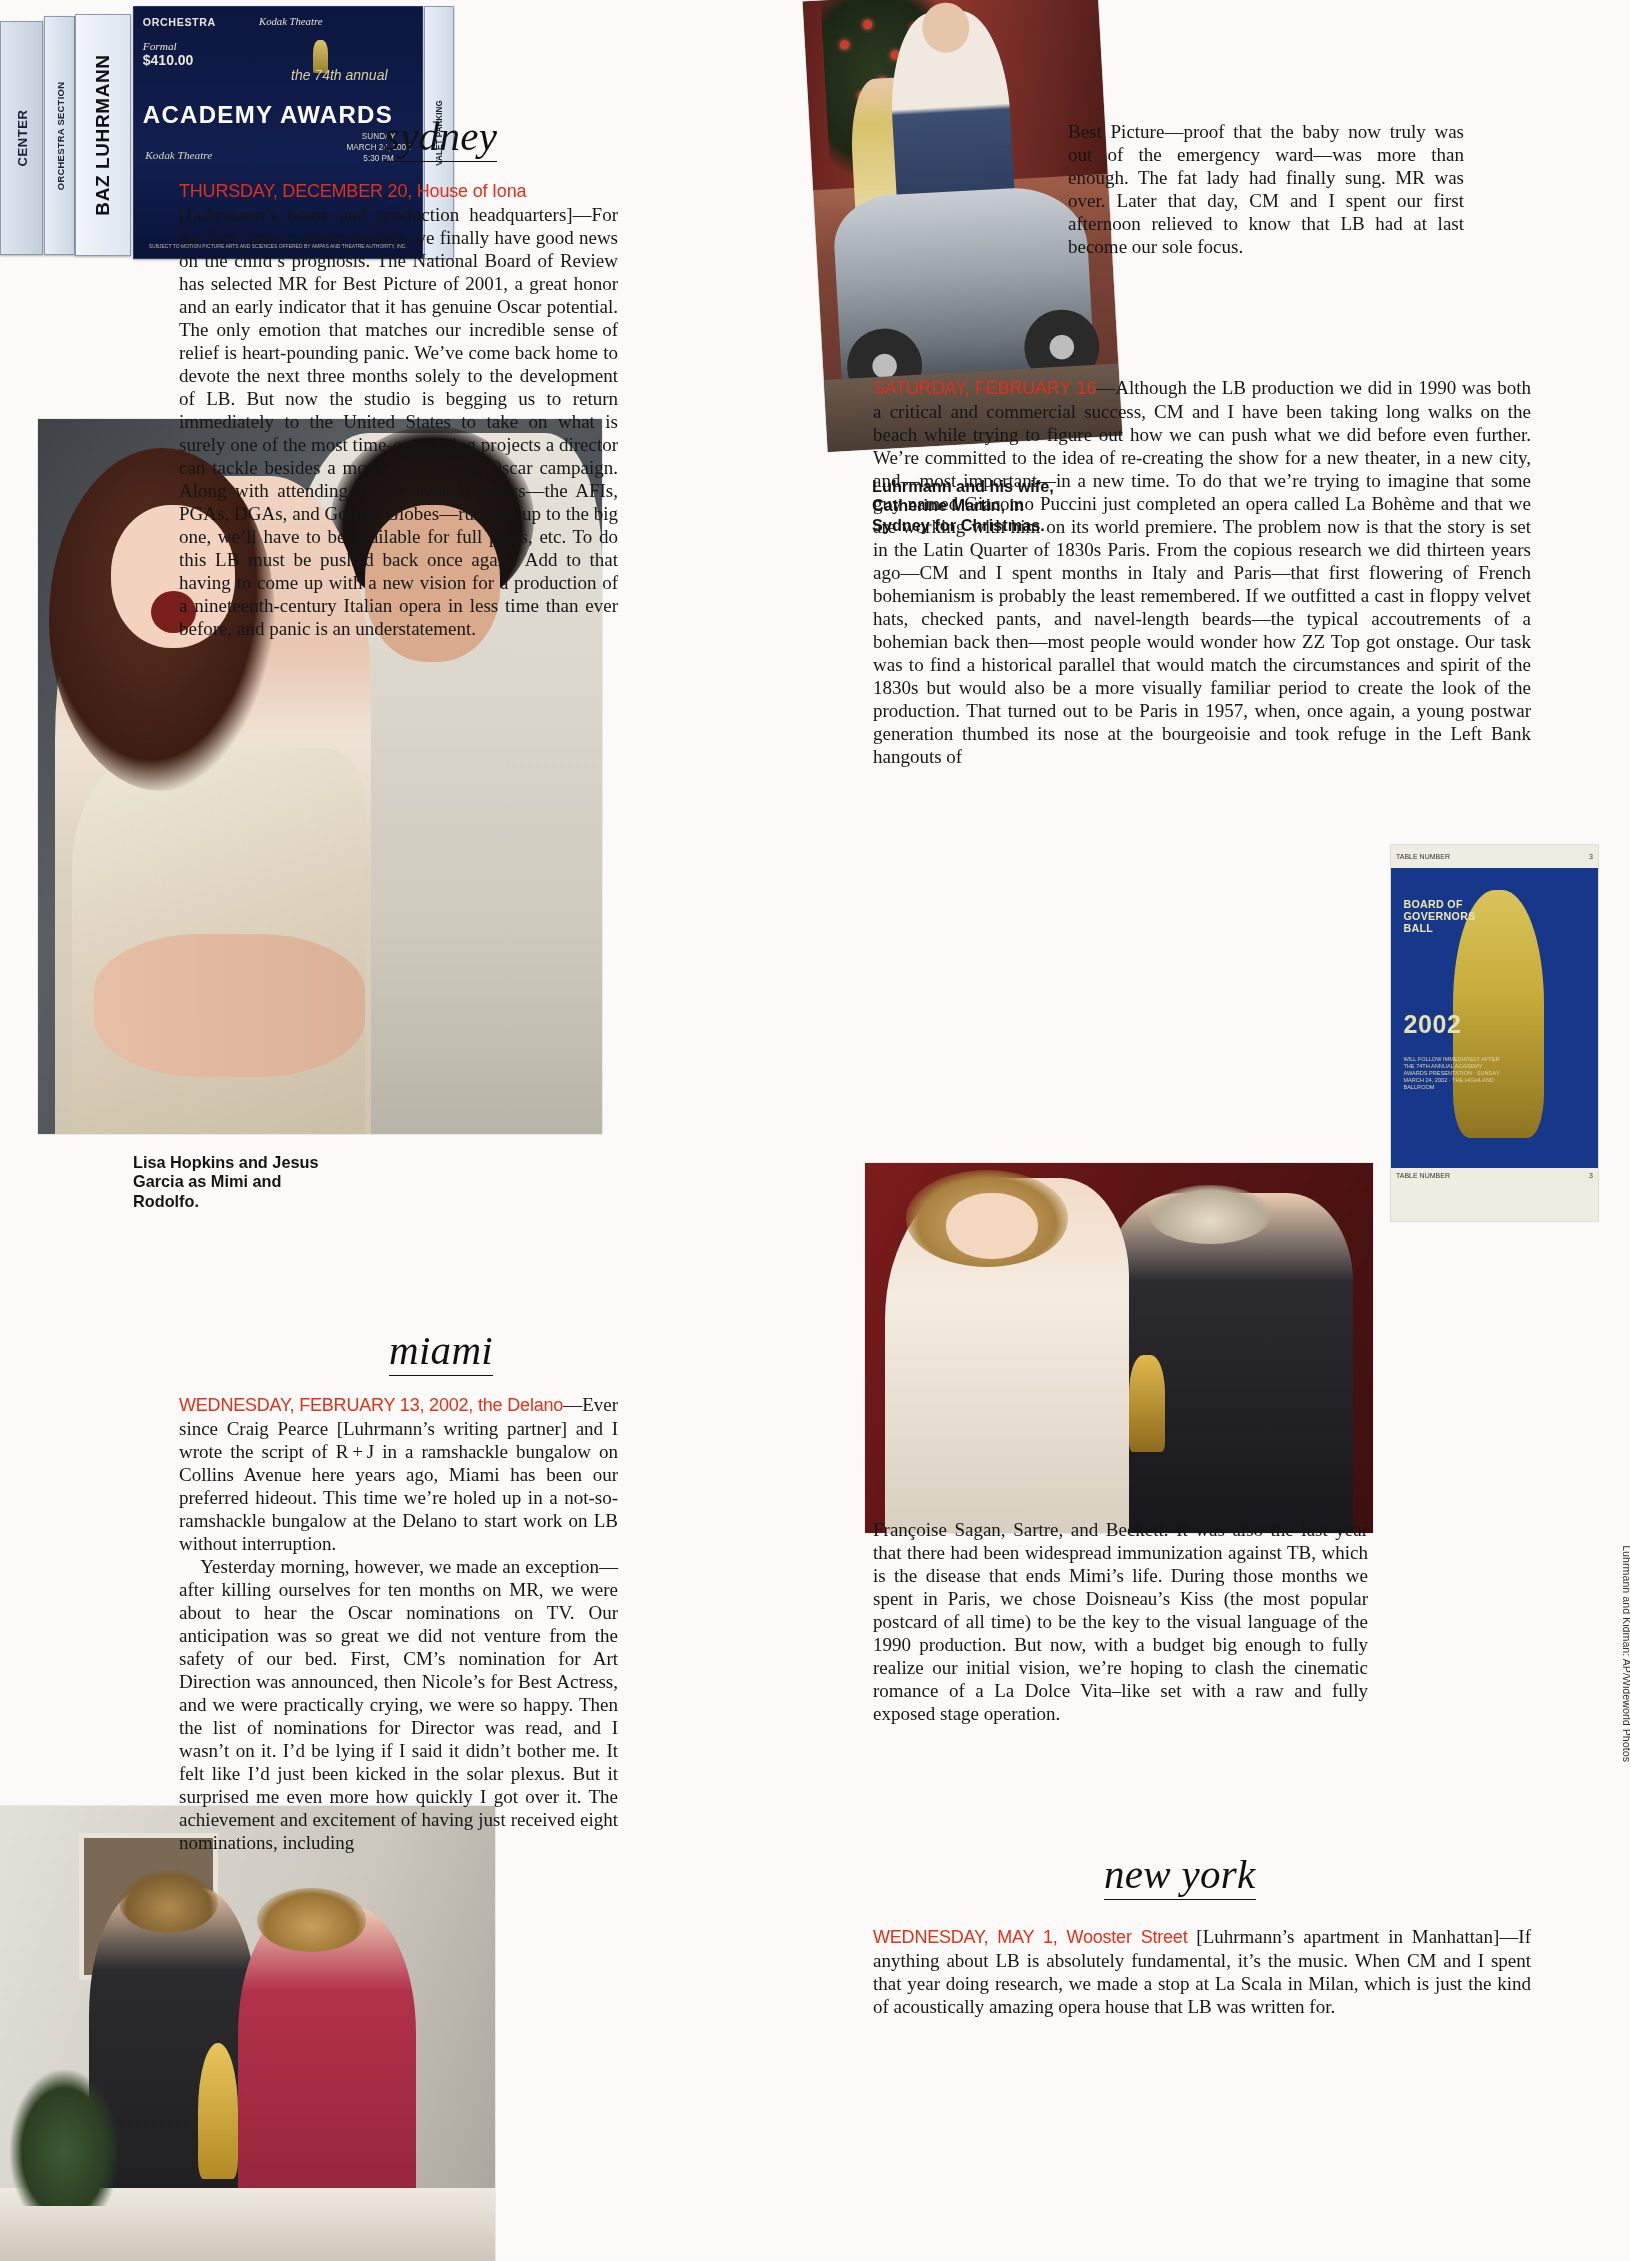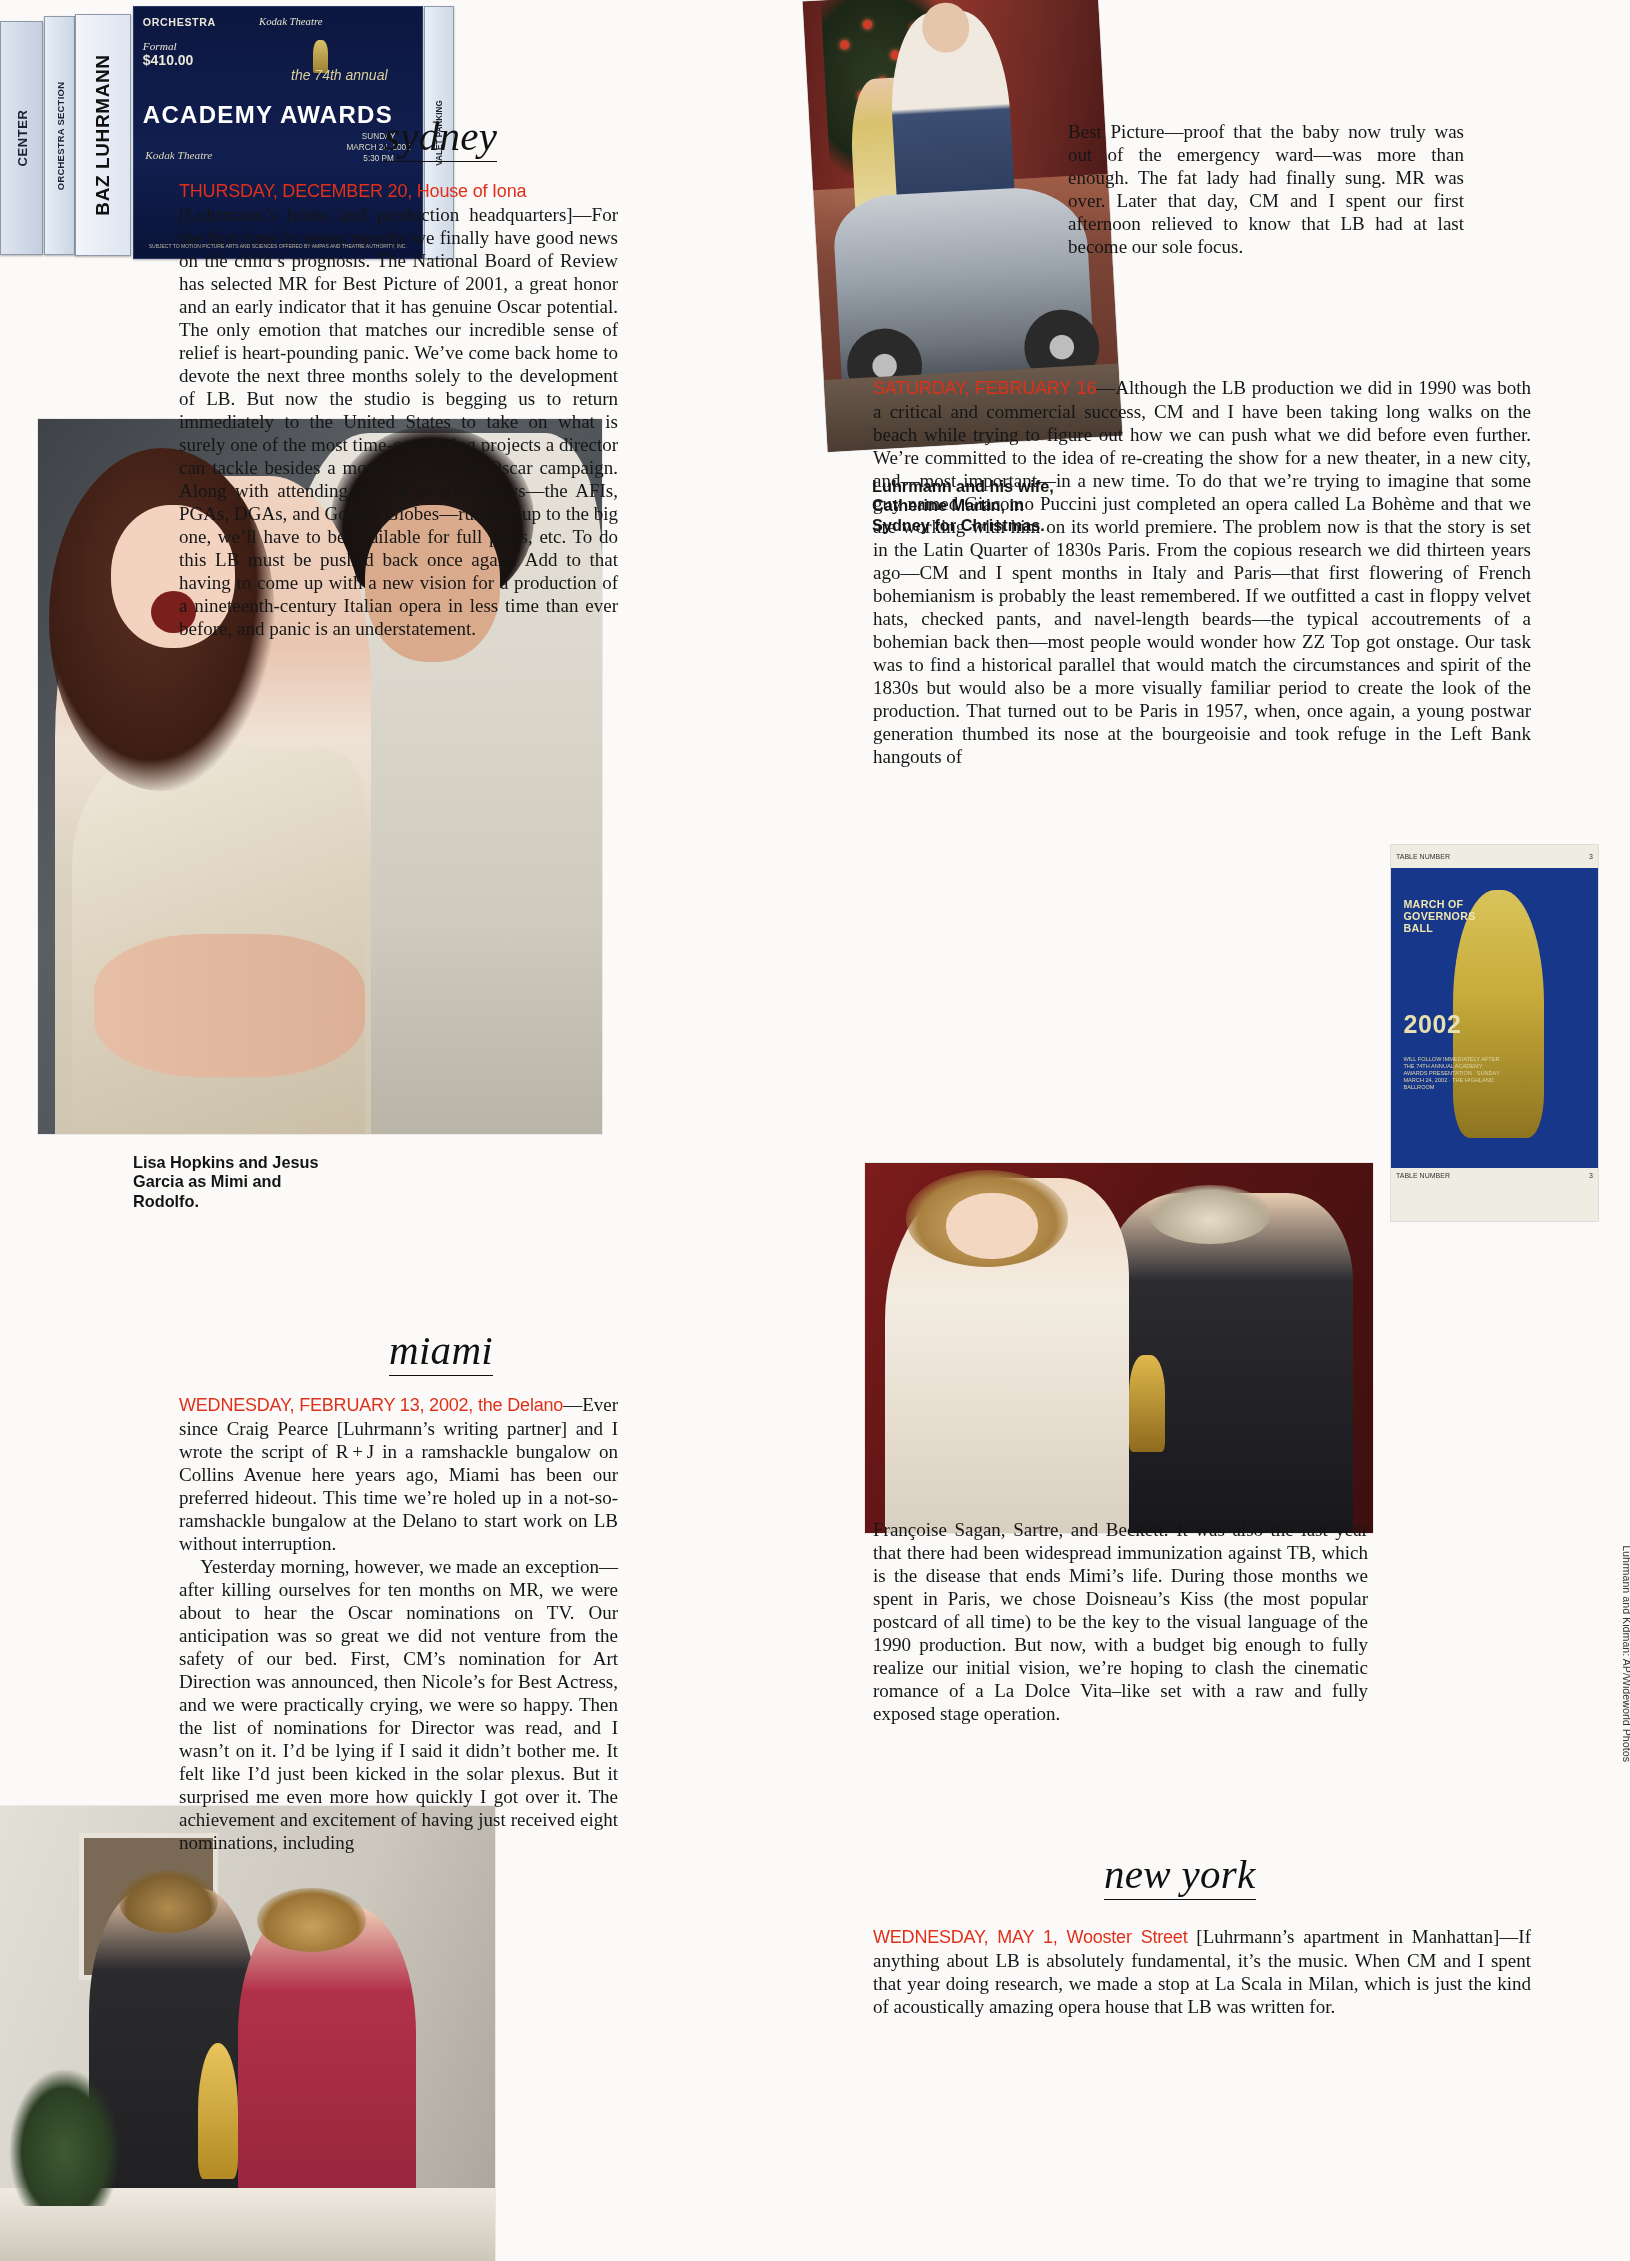--- a/index.html
+++ b/index.html
@@ -513,21 +513,21 @@
   </div>
 
   <div class="photo" id="photo-poster">
     <div class="ph-inner">
       <div class="po-top">
         <span>TABLE NUMBER</span>
         <span>3</span>
       </div>
       <div class="po-fig"></div>
       <div class="po-title">
-        <div>MARCH OF</div>
+        <div>BOARD OF</div>
         <div>GOVERNORS</div>
         <div>BALL</div>
       </div>
       <div class="po-big">2002</div>
       <div class="po-sub">WILL FOLLOW IMMEDIATELY AFTER THE 74TH ANNUAL ACADEMY AWARDS PRESENTATION · SUNDAY MARCH 24, 2002 · THE HIGHLAND BALLROOM</div>
       <div class="po-bot">
         <span>TABLE NUMBER</span>
         <span>3</span>
       </div>
     </div>

